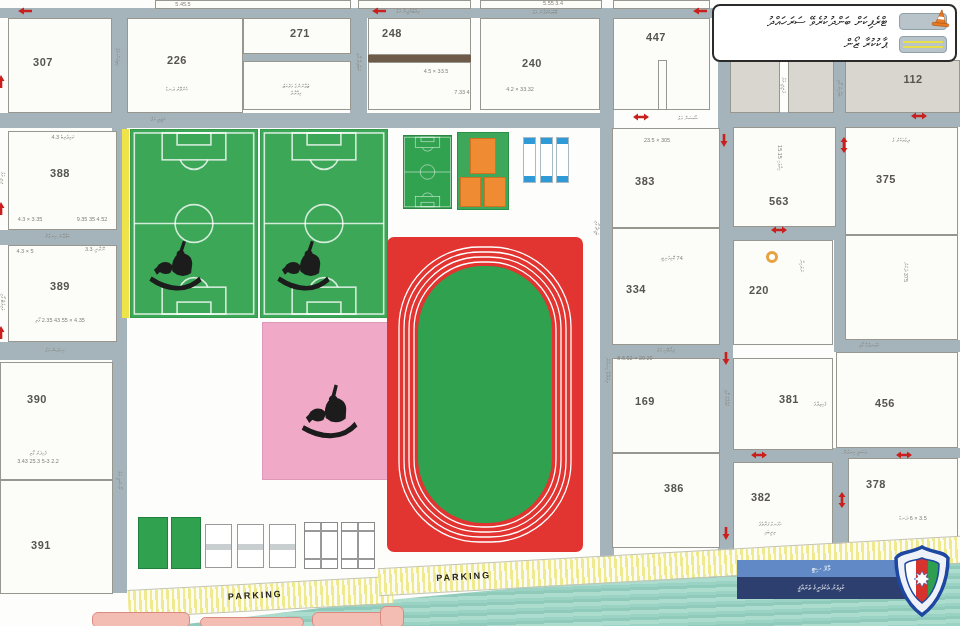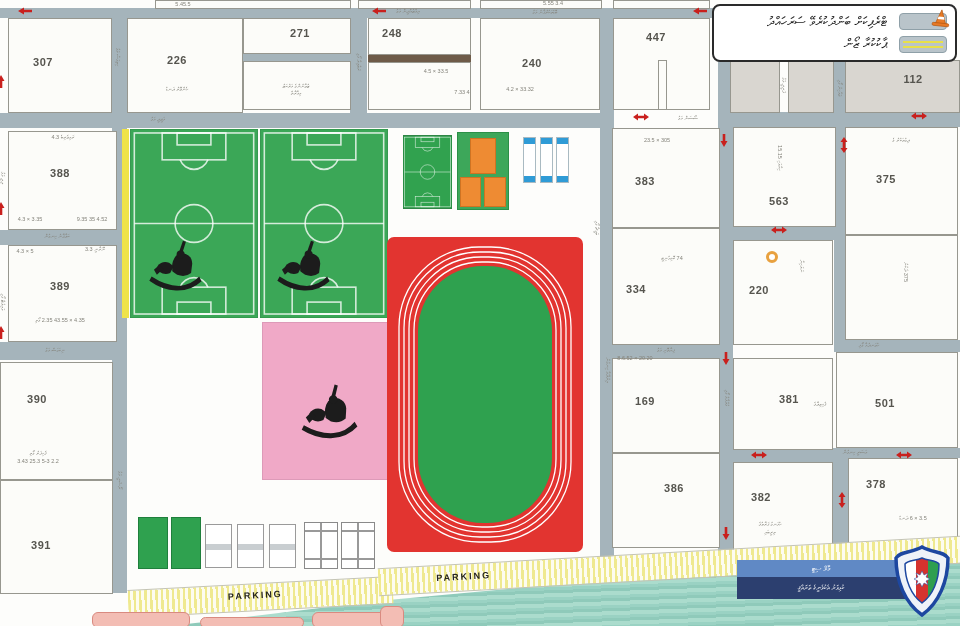--- a/index.html
+++ b/index.html
@@ -138,21 +138,21 @@
       <div class="block" style="left: 845px; top: 127px; width: 113px; height: 108px;"></div>
       <div class="blocknum" style="left: 886px; top: 179px;">375</div>
       <div class="block" style="left: 845px; top: 235px; width: 113px; height: 105px;"></div>
       <div class="block" style="left: 733px; top: 240px; width: 100px; height: 105px;"></div>
       <div class="blocknum" style="left: 759px; top: 290px;">220</div>
       <div class="block" style="left: 733px; top: 358px; width: 100px; height: 92px;"></div>
       <div class="blocknum" style="left: 789px; top: 399px;">381</div>
       <div class="block" style="left: 733px; top: 462px; width: 100px; height: 91px;"></div>
       <div class="blocknum" style="left: 761px; top: 497px;">382</div>
       <div class="block" style="left: 836px; top: 352px; width: 122px; height: 96px;"></div>
-      <div class="blocknum" style="left: 885px; top: 403px;">501</div>
+      <div class="blocknum" style="left: 885px; top: 403px;">456</div>
       <div class="block" style="left: 848px; top: 458px; width: 110px; height: 88px;"></div>
       <div class="blocknum" style="left: 876px; top: 484px;">378</div>
       <div class="block" style="left: 155px; top: 0px; width: 196px; height: 9px;"></div>
       <div class="block" style="left: 358px; top: 0px; width: 113px; height: 9px;"></div>
       <div class="block" style="left: 480px; top: 0px; width: 122px; height: 9px;"></div>
       <div class="block" style="left: 613px; top: 0px; width: 97px; height: 9px;"></div>
       <div class="tlabel" style="left: 545px; top: 12px;">ބޮޑުތަކުރުފާނު މަގު</div>
       <div class="tlabel" style="left: 408px; top: 11px;">އިއްޒުއްދީން މަގު</div>
       <div class="tlabel" style="left: 158px; top: 119px;">މަޖީދީ މަގު</div>
       <div class="tlabel" style="left: 688px; top: 118px;">ސޯސަން މަގު</div>

